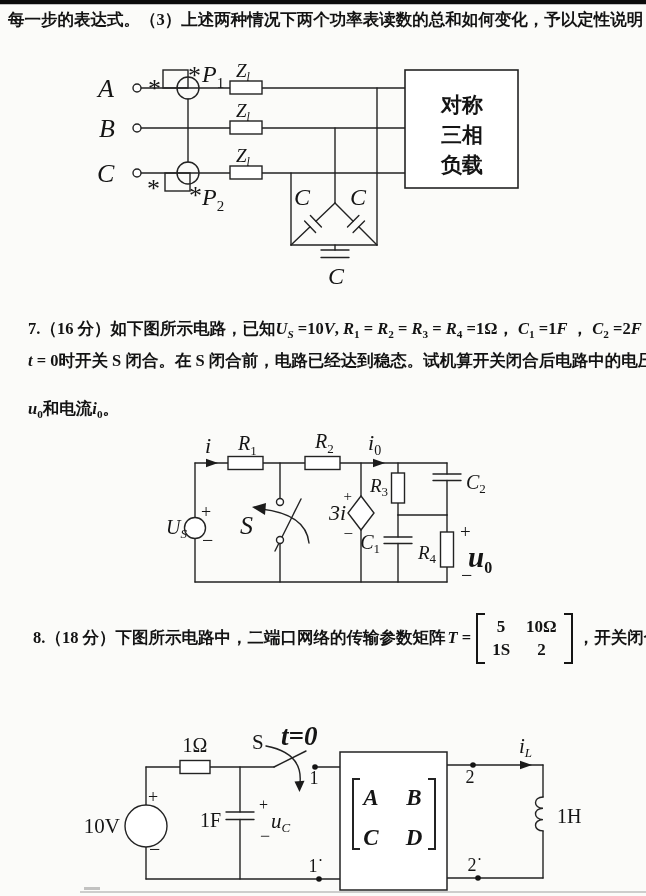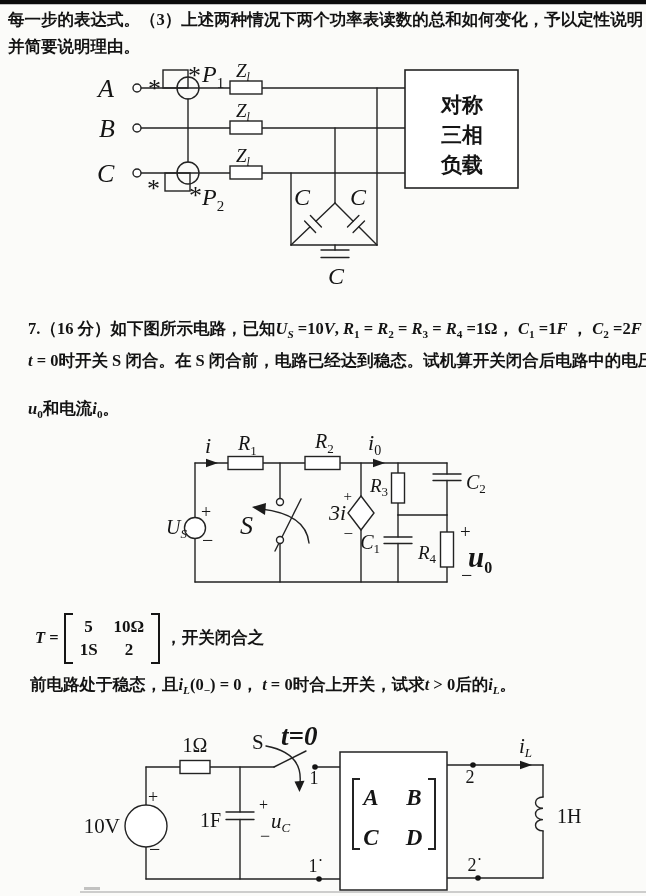--- a/index.html
+++ b/index.html
@@ -30,21 +30,20 @@
   svg .arr{fill:#1b1b1b;stroke:none;}
 </style>
 </head>
 <body>
 
 <div class="page">
   <div class="topbar"></div>
   <div class="topbar-shadow"></div>
 
   <div class="txt" style="left:8px;top:9px;">每一步的表达式。（3）上述两种情况下两个功率表读数的总和如何变化，予以定性说明，</div>
-  <div class="txt" style="left:8px;top:36px;">并简要说明理由。</div>
 
   <svg class="cir" style="left:0;top:55px;" width="646" height="250" viewBox="0 55 646 250">
     <g class="w">
       <line x1="141" y1="88" x2="405" y2="88"></line>
       <line x1="141" y1="128" x2="405" y2="128"></line>
       <line x1="141" y1="173" x2="405" y2="173"></line>
       <line x1="188" y1="99" x2="188" y2="162"></line>
       <line x1="291" y1="173" x2="291" y2="245"></line>
       <line x1="335" y1="128" x2="335" y2="203"></line>
       <line x1="377" y1="88" x2="377" y2="245"></line>
@@ -149,34 +148,34 @@
     <text class="t" x="388" y="492" text-anchor="end"><tspan class="it" font-size="19">R</tspan><tspan dy="4" font-size="13">3</tspan></text>
     <text class="t" x="466" y="489"><tspan class="it" font-size="20">C</tspan><tspan dy="4" font-size="13">2</tspan></text>
     <text class="t" x="380" y="549" text-anchor="end"><tspan class="it" font-size="20">C</tspan><tspan dy="4" font-size="13">1</tspan></text>
     <text class="t" x="436" y="559" text-anchor="end"><tspan class="it" font-size="19">R</tspan><tspan dy="4" font-size="13">4</tspan></text>
     <text class="t" x="460" y="538" font-size="19">+</text>
     <text class="t" x="468" y="567" font-weight="700"><tspan class="it" font-size="29">u</tspan><tspan dy="6" font-size="16">0</tspan></text>
     <text class="t" x="461" y="582" font-size="20">−</text>
   </svg>
 
   <div class="txt p8line1" style="left:33px;top:611px;">
+    <span class="seg">8.（18 分）下图所示电路中，二端口网络的传输参数矩阵</span>
     <span class="seg" style="margin-left:2px;"><i>T</i> =</span>
     <span class="matrix">
       <span class="brk l"></span>
       <span class="mcells">
         <span>5</span>
         <span>10Ω</span>
         <span>1S</span>
         <span>2</span>
       </span>
       <span class="brk r"></span>
     </span>
     <span class="seg">，开关闭合之</span>
   </div>
-  <div class="txt" style="left:30px;top:674px;">前电路处于稳态，且<i>i</i><sub><i>L</i></sub>(0<sub>−</sub>) = 0， <i>t</i> = 0时合上开关，试求<i>t</i> &gt; 0后的<i>i</i><sub><i>L</i></sub>。</div>
 
   <svg class="cir" style="left:0;top:712px;" width="646" height="184" viewBox="0 712 646 184">
     <g class="w">
       <line x1="146" y1="767" x2="146" y2="805"></line>
       <line x1="146" y1="847" x2="146" y2="879"></line>
       <line x1="146" y1="767" x2="180" y2="767"></line>
       <line x1="210" y1="767" x2="274" y2="767"></line>
       <line x1="274" y1="767" x2="306" y2="751"></line>
       <path d="M266,746 Q303,753 300,783"></path>
       <line x1="315" y1="767" x2="340" y2="767"></line>

